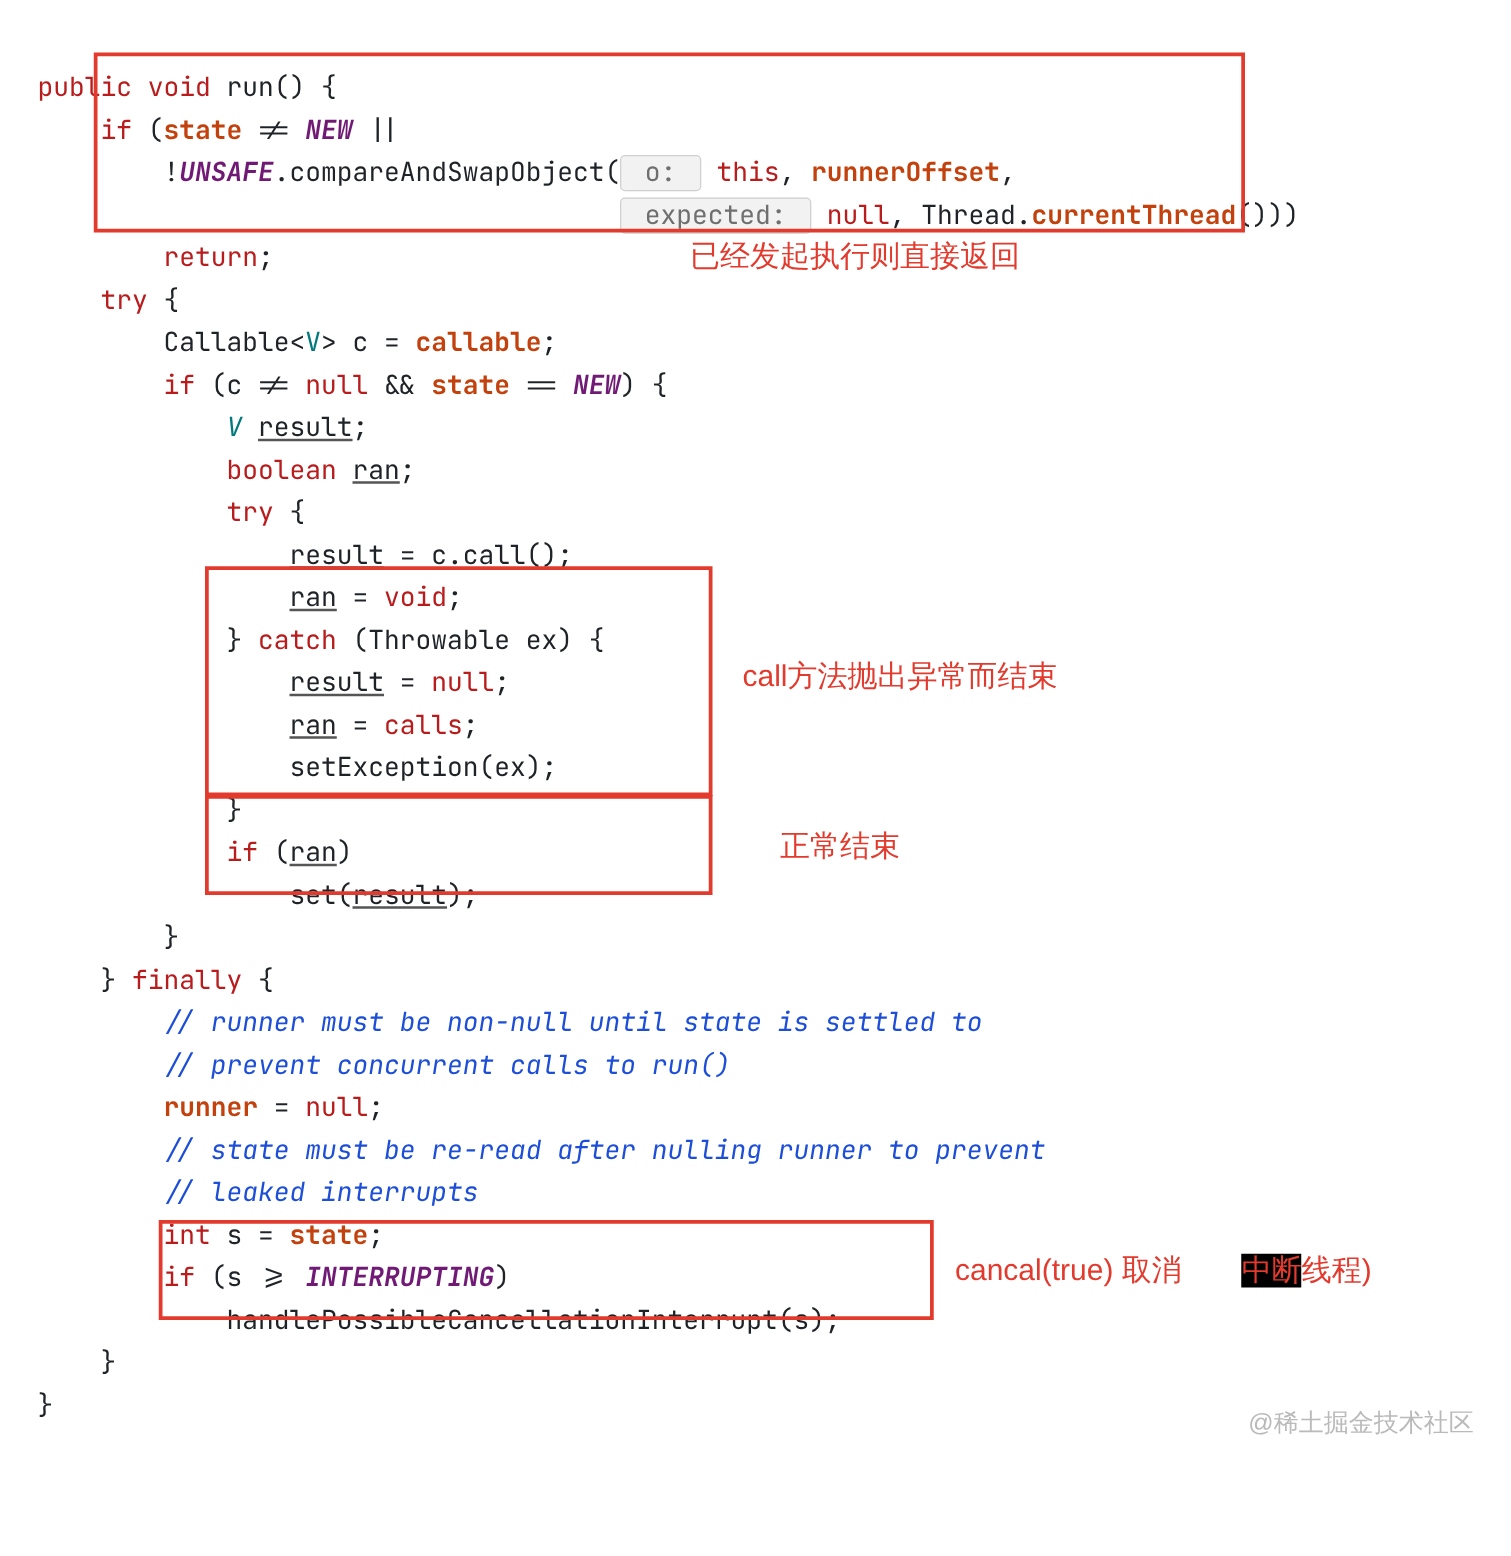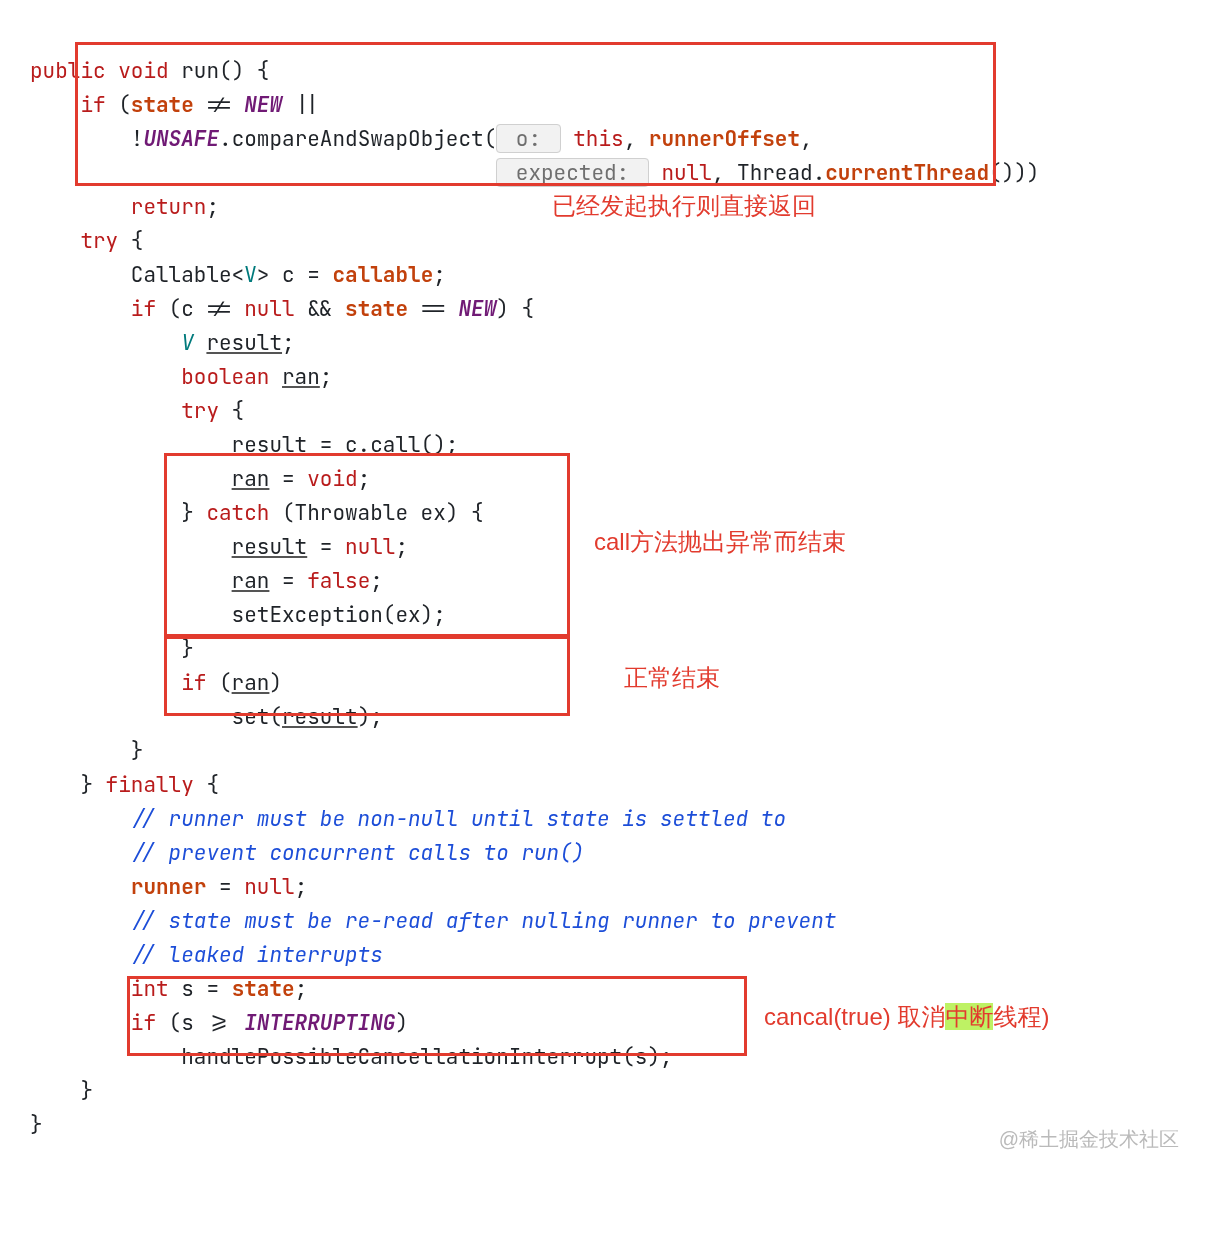--- a/index.html
+++ b/index.html
@@ -36,21 +36,21 @@
     pointer-events: none;
   }
   .anno {
     position: absolute;
     color: #e23b2e;
     font-family: "PingFang SC", "Microsoft YaHei", sans-serif;
     font-size: 24px;
     font-weight: 500;
     white-space: nowrap;
   }
-  .hl-sel { background: #bef264; }
+  .hl-sel { background: #000000; margin-left: 48px; }
   .wm {
     position: absolute;
     right: 30px;
     bottom: 6px;
     font-size: 20px;
     color: #bababa;
     font-family: "PingFang SC", "Microsoft YaHei", sans-serif;
   }
 </style>
 </head>
@@ -65,21 +65,21 @@
 <span>    <span class="kw">try</span><span> {</span></span>
 <span>        <span>Callable&lt;</span><span class="gen">V</span><span>&gt; c = </span><span class="field">callable</span><span>;</span></span>
 <span>        <span class="kw">if</span><span> (c != </span><span class="kw">null</span><span> &amp;&amp; </span><span class="field">state</span><span> == </span><span class="const">NEW</span><span>) {</span></span>
 <span>            <span class="gen-i">V</span><span> </span><span class="under">result</span><span>;</span></span>
 <span>            <span class="kw">boolean</span><span> </span><span class="under">ran</span><span>;</span></span>
 <span>            <span class="kw">try</span><span> {</span></span>
 <span>                <span class="under">result</span><span> = c.call();</span></span>
 <span>                <span class="under">ran</span><span> = </span><span class="kw">void</span><span>;</span></span>
 <span>            <span>} </span><span class="kw">catch</span><span> (Throwable ex) {</span></span>
 <span>                <span class="under">result</span><span> = </span><span class="kw">null</span><span>;</span></span>
-<span>                <span class="under">ran</span><span> = </span><span class="kw">false</span><span>;</span></span>
+<span>                <span class="under">ran</span><span> = </span><span class="kw">calls</span><span>;</span></span>
 <span>                <span>setException(ex);</span></span>
 <span>            <span>}</span></span>
 <span>            <span class="kw">if</span><span> (</span><span class="under">ran</span><span>)</span></span>
 <span>                <span>set(</span><span class="under">result</span><span>);</span></span>
 <span>        <span>}</span></span>
 <span>    <span>} </span><span class="kw">finally</span><span> {</span></span>
 <span>        <span class="cmt">// runner must be non-null until state is settled to</span></span>
 <span>        <span class="cmt">// prevent concurrent calls to run()</span></span>
 <span>        <span class="field">runner</span><span> = </span><span class="kw">null</span><span>;</span></span>
 <span>        <span class="cmt">// state must be re-read after nulling runner to prevent</span></span>

